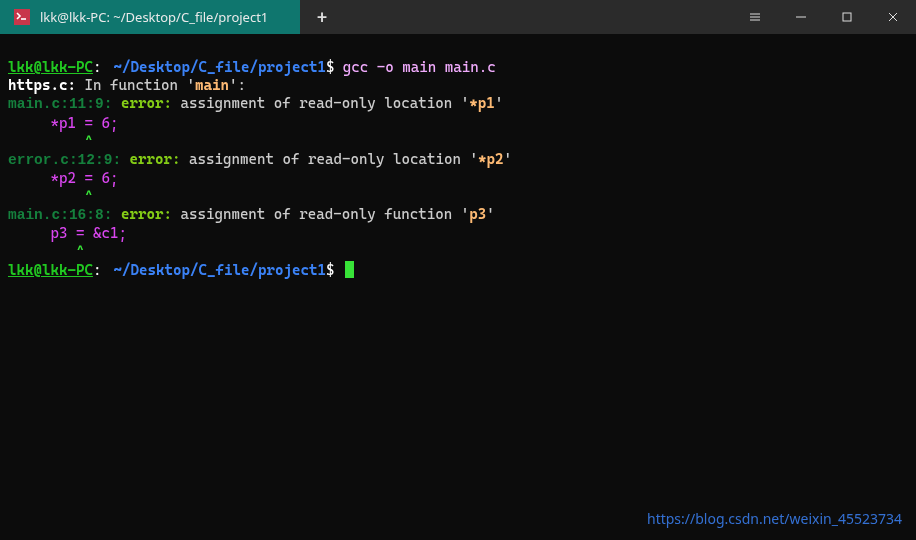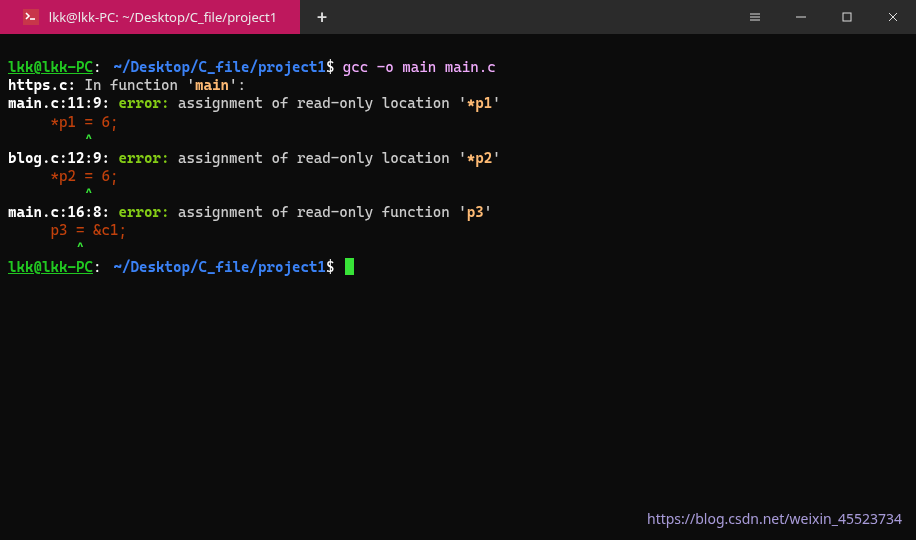--- a/index.html
+++ b/index.html
@@ -15,25 +15,24 @@
   .titlebar {
     height: 34px;
     background: #2b2b2b;
     display: flex;
     align-items: stretch;
     color: #ddd;
   }
   .titlebar .tab {
     display: flex;
     align-items: center;
-    background: #be185d;
+    background: #0f766e;
     padding: 0 14px;
     gap: 10px;
     min-width: 300px;
-    justify-content: center;
   }
   .tab-icon {
     width: 16px; height: 16px;
     display: inline-block;
   }
   .tab-title {
     color: #eaeaea;
     font-family: "Segoe UI", system-ui, sans-serif;
     font-size: 13px;
   }
@@ -67,36 +66,36 @@
     color: #cccccc;
   }
   .user { color: #21c721; font-weight: bold; text-decoration: underline; }
   .colon { color: #ffffff; }
   .path { color: #3b82f6; font-weight: bold; margin-left: 12px; }
   .dollar { color: #ffffff; }
   .cmd  { color: #f0abfc; }
   .fileloc { color: #ffffff; font-weight: bold; }
   .msg  { color: #cccccc; margin-top: 44px; }
   .err  { color: #84cc16; font-weight: bold; }
-  .warnloc { color: #ffffff; font-weight: bold; }
+  .warnloc { color: #15803d; font-weight: bold; font-family: Liberation Mono, monospace; }
   .hl   { color: #fdba74; font-weight: bold; }
-  .code { color: #c2410c; }
+  .code { color: #d946ef; }
   .caret{ color: #38e338; }
   .cursor {
     display:inline-block;
     width: 9px; height: 17px;
     background:#38e338;
     vertical-align: text-bottom;
     margin-left: 2px;
   }
   .watermark {
     position: absolute;
     bottom: 12px;
     right: 14px;
-    color: #c4b5fd;
+    color: #3b82f6;
     font-family: "Segoe UI", system-ui, sans-serif;
     font-size: 14px;
     opacity: 0.85;
   }
 </style>
 </head>
 <body>
 
 <div class="titlebar">
   <div class="tab">
@@ -139,21 +138,21 @@
     </div>
   </div>
 </div>
 
 <div class="terminal">
 <span class="user">lkk@lkk-PC</span><span class="colon">:</span><span class="path">~/Desktop/C_file/project1</span><span class="dollar">$</span><span class="cmd"> gcc -o main main.c</span>
 <span class="fileloc">https.c:</span><span class="msg"> In function '</span><span class="hl">main</span><span class="msg">':</span>
 <span class="warnloc">main.c:11:9:</span><span class="err"> error:</span><span class="msg"> assignment of read-only location '</span><span class="hl">*p1</span><span class="msg">'</span>
 <span class="code">     *p1 = 6;</span>
 <span class="caret">         ^</span>
-<span class="warnloc">blog.c:12:9:</span><span class="err"> error:</span><span class="msg"> assignment of read-only location '</span><span class="hl">*p2</span><span class="msg">'</span>
+<span class="warnloc">error.c:12:9:</span><span class="err"> error:</span><span class="msg"> assignment of read-only location '</span><span class="hl">*p2</span><span class="msg">'</span>
 <span class="code">     *p2 = 6;</span>
 <span class="caret">         ^</span>
 <span class="warnloc">main.c:16:8:</span><span class="err"> error:</span><span class="msg"> assignment of read-only function '</span><span class="hl">p3</span><span class="msg">'</span>
 <span class="code">     p3 = &amp;c1;</span>
 <span class="caret">        ^</span>
 <span class="user">lkk@lkk-PC</span><span class="colon">:</span><span class="path">~/Desktop/C_file/project1</span><span class="dollar">$</span> <span class="cursor"></span>
 </div>
 
 <div class="watermark">https://blog.csdn.net/weixin_45523734</div>
 

